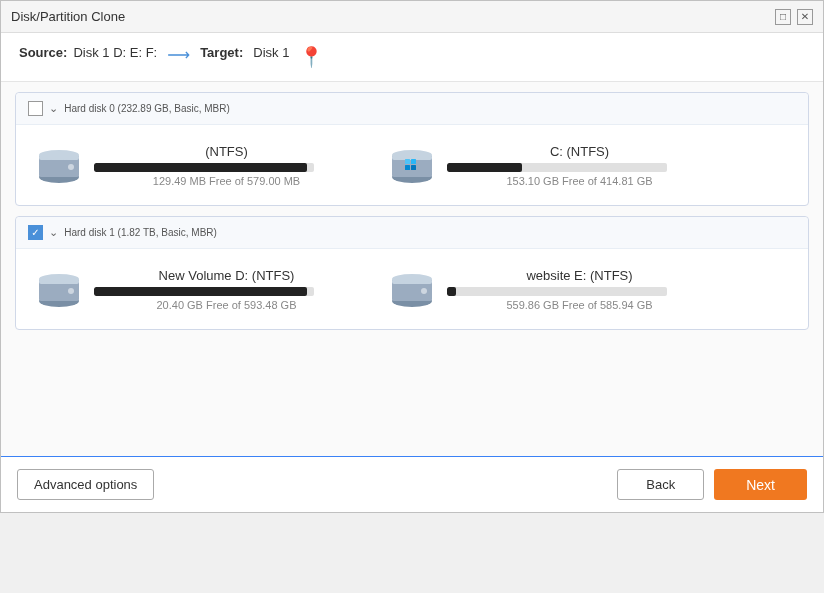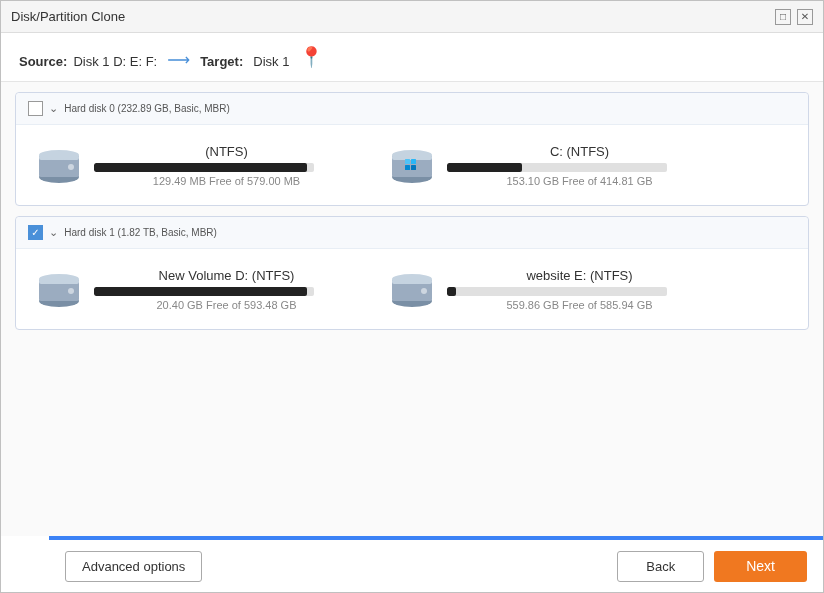--- a/index.html
+++ b/index.html
@@ -5,21 +5,21 @@
     * { box-sizing: border-box; margin: 0; padding: 0; }
     body {
       font-family: 'Segoe UI', Arial, sans-serif;
       background: #f0f0f0;
       width: 824px;
       height: 593px;
       overflow: hidden;
     }
     .window {
       width: 824px;
-      height: 593px;
+      height: 513px;
       background: #fff;
       border: 1px solid #c0c0c0;
       display: flex;
       flex-direction: column;
     }
     .title-bar {
       background: #f5f5f5;
       border-bottom: 1px solid #ddd;
       height: 32px;
       display: flex;
@@ -47,21 +47,21 @@
       align-items: center;
       justify-content: center;
       font-size: 10px;
       color: #555;
     }
     .header-bar {
       background: #fff;
       padding: 12px 18px;
       border-bottom: 1px solid #e5e5e5;
       display: flex;
-      align-items: flex-end;
+      align-items: flex-start;
       gap: 6px;
       flex-shrink: 0;
       font-size: 13px;
       color: #333;
     }
     .header-label {
       font-weight: 600;
       color: #333;
     }
     .arrow-icon {
@@ -193,29 +193,28 @@
       content: '✓';
       color: #fff;
       font-size: 10px;
     }
     .chevron {
       font-size: 11px;
       color: #666;
       cursor: pointer;
     }
     .footer {
-      border-top: 4px solid #3b82f6;
+      border-top: 1px solid #3b82f6;
       padding: 10px 16px;
       display: flex;
       align-items: center;
       justify-content: space-between;
       background: #fff;
       flex-shrink: 0;
       height: 56px;
-      margin-left: 48px;
     }
     .btn-advanced {
       border: 1px solid #aaa;
       background: #fff;
       padding: 7px 16px;
       font-size: 13px;
       color: #333;
       cursor: pointer;
       border-radius: 3px;
     }

